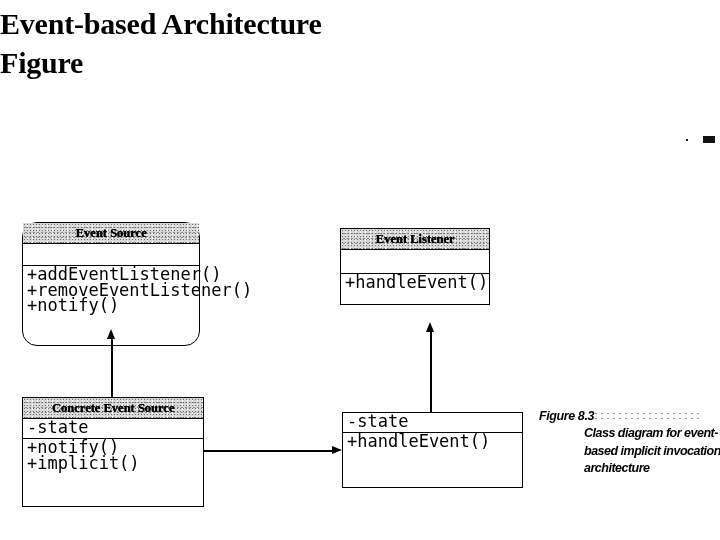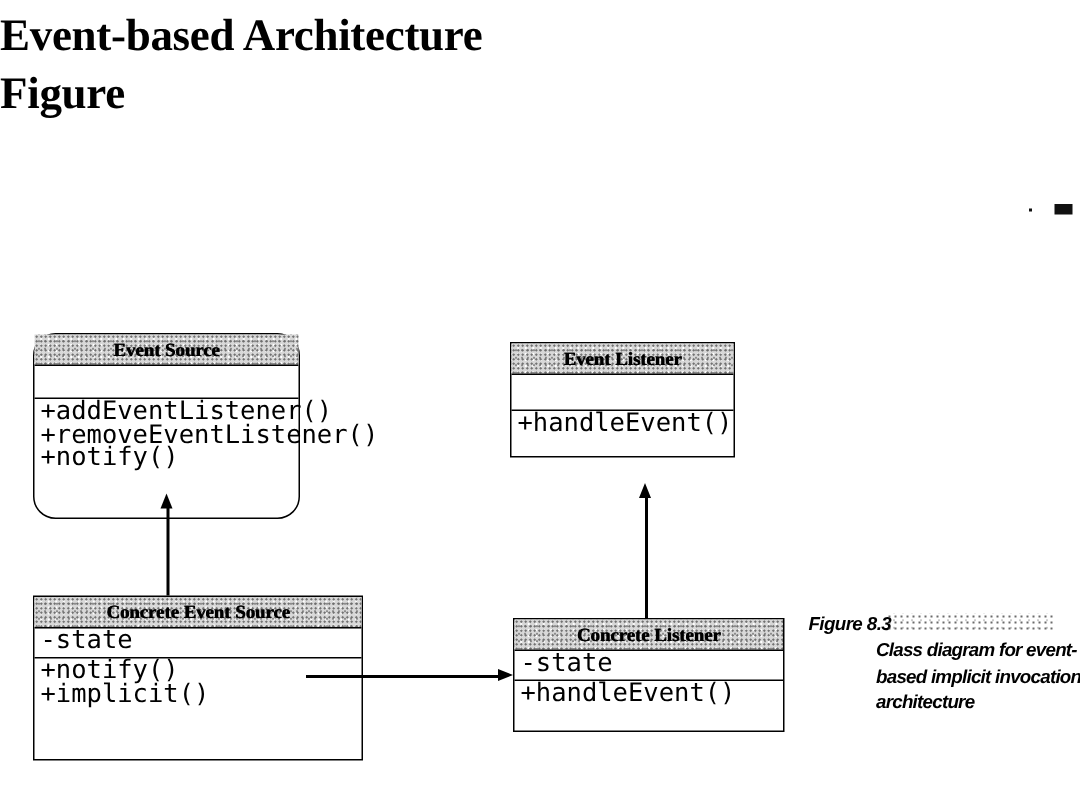--- a/index.html
+++ b/index.html
@@ -177,37 +177,34 @@
     <span>Event Listener</span>
   </div>
   <div class="uml-attrs" style="height:24px;">
     <div class="uml-row empty">&nbsp;</div>
   </div>
   <div class="uml-ops">
     <div class="uml-row">+handleEvent()</div>
   </div>
 </div>
 
-<div class="uml-class" style="left:22px; top:397px; width:220px; height:110px;">
+<div class="uml-class" style="left:22px; top:397px; width:182px; height:110px;">
   <div class="uml-header">
     <span>Concrete Event Source</span>
   </div>
   <div class="uml-attrs" style="height:20px;">
     <div class="uml-row">-state</div>
   </div>
   <div class="uml-ops">
     <div class="uml-row">+notify()</div>
     <div class="uml-row">+implicit()</div>
   </div>
 </div>
 
 <div class="uml-class" style="left:342px; top:412px; width:181px; height:76px;">
-  <div class="uml-header">
-    <span>Concrete Listener</span>
-  </div>
   <div class="uml-attrs" style="height:20px;">
     <div class="uml-row">-state</div>
   </div>
   <div class="uml-ops">
     <div class="uml-row">+handleEvent()</div>
   </div>
 </div>
 
 <div class="conn-line-v" style="left:111px; top:336px; height:61px;"></div>
 <div class="arrow-up" style="left:107px; top:329px;"></div>

